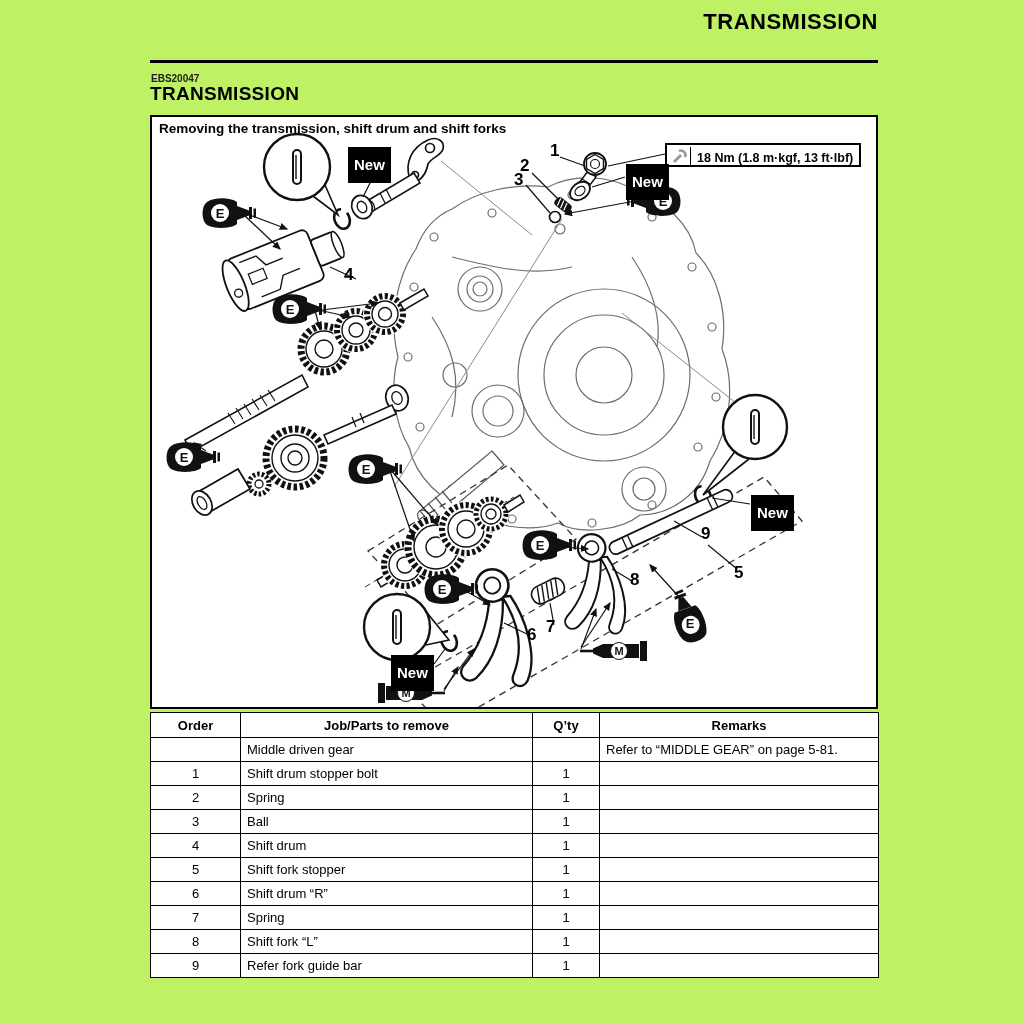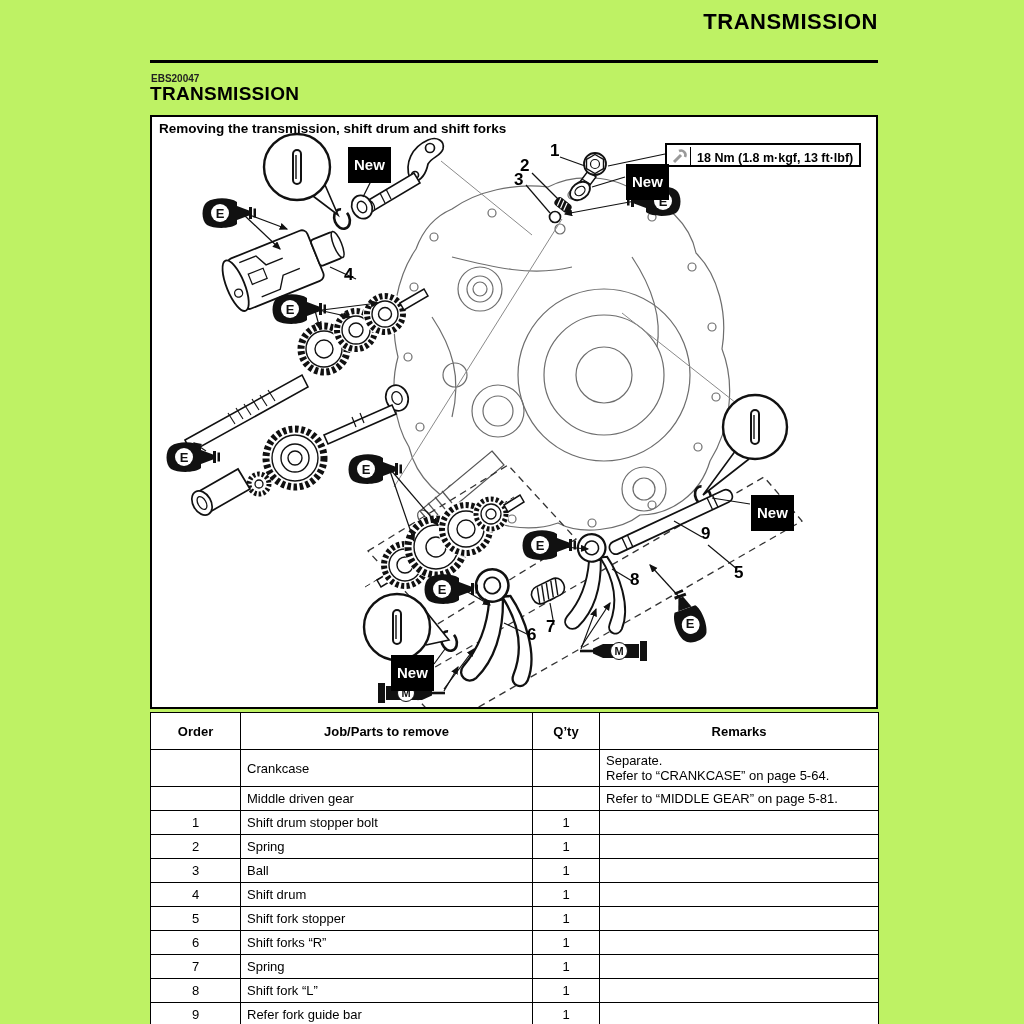--- a/index.html
+++ b/index.html
@@ -21,21 +21,21 @@
   .callout{position:absolute;font-size:17px;font-weight:bold;z-index:6;}
 
   .torque-box{position:absolute;left:513px;top:26px;height:24px;border:2px solid #000;
         display:flex;align-items:flex-end;background:#fff;z-index:6;box-sizing:border-box;}
   .torque-icon{width:23px;border-right:1.5px solid #000;display:flex;align-items:center;justify-content:center;}
   .torque-text{font-size:12.5px;font-weight:bold;padding:0 6px;display:flex;align-items:center;white-space:nowrap;}
 
   .parts-table{position:absolute;top:712px;left:150px;width:728px;border-collapse:collapse;
         table-layout:fixed;font-size:13px;background:#fff;}
   .parts-table th,.parts-table td{border:1.6px solid #000;padding:3px 6px;vertical-align:middle;}
-  .parts-table th{font-weight:bold;text-align:center;height:20px;padding:8px;}
+  .parts-table th{font-weight:bold;text-align:center;height:20px;padding:2px;}
   .td-order,.td-qty{text-align:center;}
   .td-job{padding-left:9px;}
   .td-remarks{padding-left:7px;line-height:15px;}
   .parts-table td{height:17px;}
 </style>
 </head>
 <body>
 
 <div class="page">
 
@@ -390,29 +390,20 @@
         <tr id="table-head-row">
           <th>Order</th>
           <th>Job/Parts to remove</th>
           <th>Q’ty</th>
           <th>Remarks</th>
         </tr>
       </thead>
     <tbody id="table-body">
         <tr>
           <td class="td-order"></td>
-          <td class="td-job">Crankcase</td>
-          <td class="td-qty"></td>
-          <td class="td-remarks">
-            <div>Separate.</div>
-            <div>Refer to “CRANKCASE” on page 5-64.</div>
-          </td>
-        </tr>
-        <tr>
-          <td class="td-order"></td>
           <td class="td-job">Middle driven gear</td>
           <td class="td-qty"></td>
           <td class="td-remarks">
             <div>Refer to “MIDDLE GEAR” on page 5-81.</div>
           </td>
         </tr>
         <tr>
           <td class="td-order">1</td>
           <td class="td-job">Shift drum stopper bolt</td>
           <td class="td-qty">1</td>
@@ -437,21 +428,21 @@
           <td class="td-remarks"></td>
         </tr>
         <tr>
           <td class="td-order">5</td>
           <td class="td-job">Shift fork stopper</td>
           <td class="td-qty">1</td>
           <td class="td-remarks"></td>
         </tr>
         <tr>
           <td class="td-order">6</td>
-          <td class="td-job">Shift forks “R”</td>
+          <td class="td-job">Shift drum “R”</td>
           <td class="td-qty">1</td>
           <td class="td-remarks"></td>
         </tr>
         <tr>
           <td class="td-order">7</td>
           <td class="td-job">Spring</td>
           <td class="td-qty">1</td>
           <td class="td-remarks"></td>
         </tr>
         <tr>

